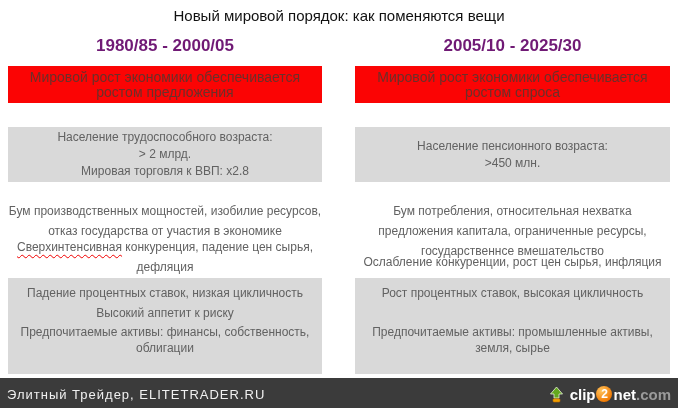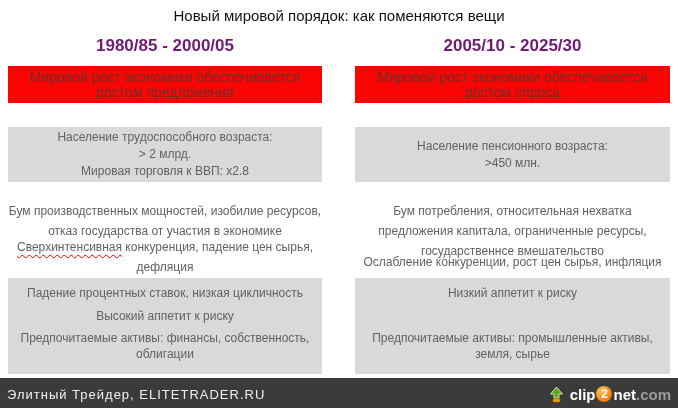--- a/index.html
+++ b/index.html
@@ -47,21 +47,21 @@
     text-decoration-style: wavy;
     text-decoration-color: #f00000;
     text-decoration-thickness: 1px;
     text-underline-offset: 3px;
   }
   .gray-box2 {
     position: absolute; top: 242px; left: 0; right: 0; height: 96px;
     background: #d9d9d9; color: #626262;
     font-size: 12px; line-height: 16px; text-align: center;
     display: flex; flex-direction: column; justify-content: space-between;
-    padding: 7px 6px 12px;
+    padding: 7px 6px 18px;
   }
   .footer {
     position: absolute; top: 378px; left: 0; width: 678px; height: 30px;
     background: #3b3b3b; color: #f0f0f0;
     display: flex; align-items: center; padding: 16px 7px;
     font-size: 13px; letter-spacing: 1px; gap: 44px;
   }
   .logo {
     margin-left: auto; display: flex; align-items: center;
     letter-spacing: 0; font-size: 15px; font-weight: bold;
@@ -102,21 +102,21 @@
 <div class="column" id="col-right">
   <div class="col-header">2005/10 - 2025/30</div>
   <div class="red-box">Мировой рост экономики обеспечивается ростом спроса</div>
   <div class="gray-box1">
     <div>Население пенсионного возраста:</div>
     <div>&gt;450  млн.</div>
   </div>
   <div class="para para1">Бум потребления, относительная нехватка предложения капитала, ограниченные ресурсы, государственнсе вмешательство</div>
   <div class="para para2">Ослабление конкуренции, рост цен сырья, инфляция</div>
   <div class="gray-box2">
-    <div>Низкий аппетит к риску</div>
+    <div>Рост процентных ставок, высокая  цикличность</div>
     <div>Предпочитаемые активы:  промышленные активы, земля, сырье</div>
   </div>
 </div>
 
 <div class="footer">
   <span class="footer-source">Элитный Трейдер, ELITETRADER.RU</span>
   <span class="logo">
     <span class="logo-arrow">
       <svg width="17" height="17" viewBox="0 0 17 17">
         <path d="M8.5 1 L14.5 8 H11 V12 H6 V8 H2.5 Z" fill="#64a81e" stroke="#e8f2d8" stroke-width="0.8"></path>

